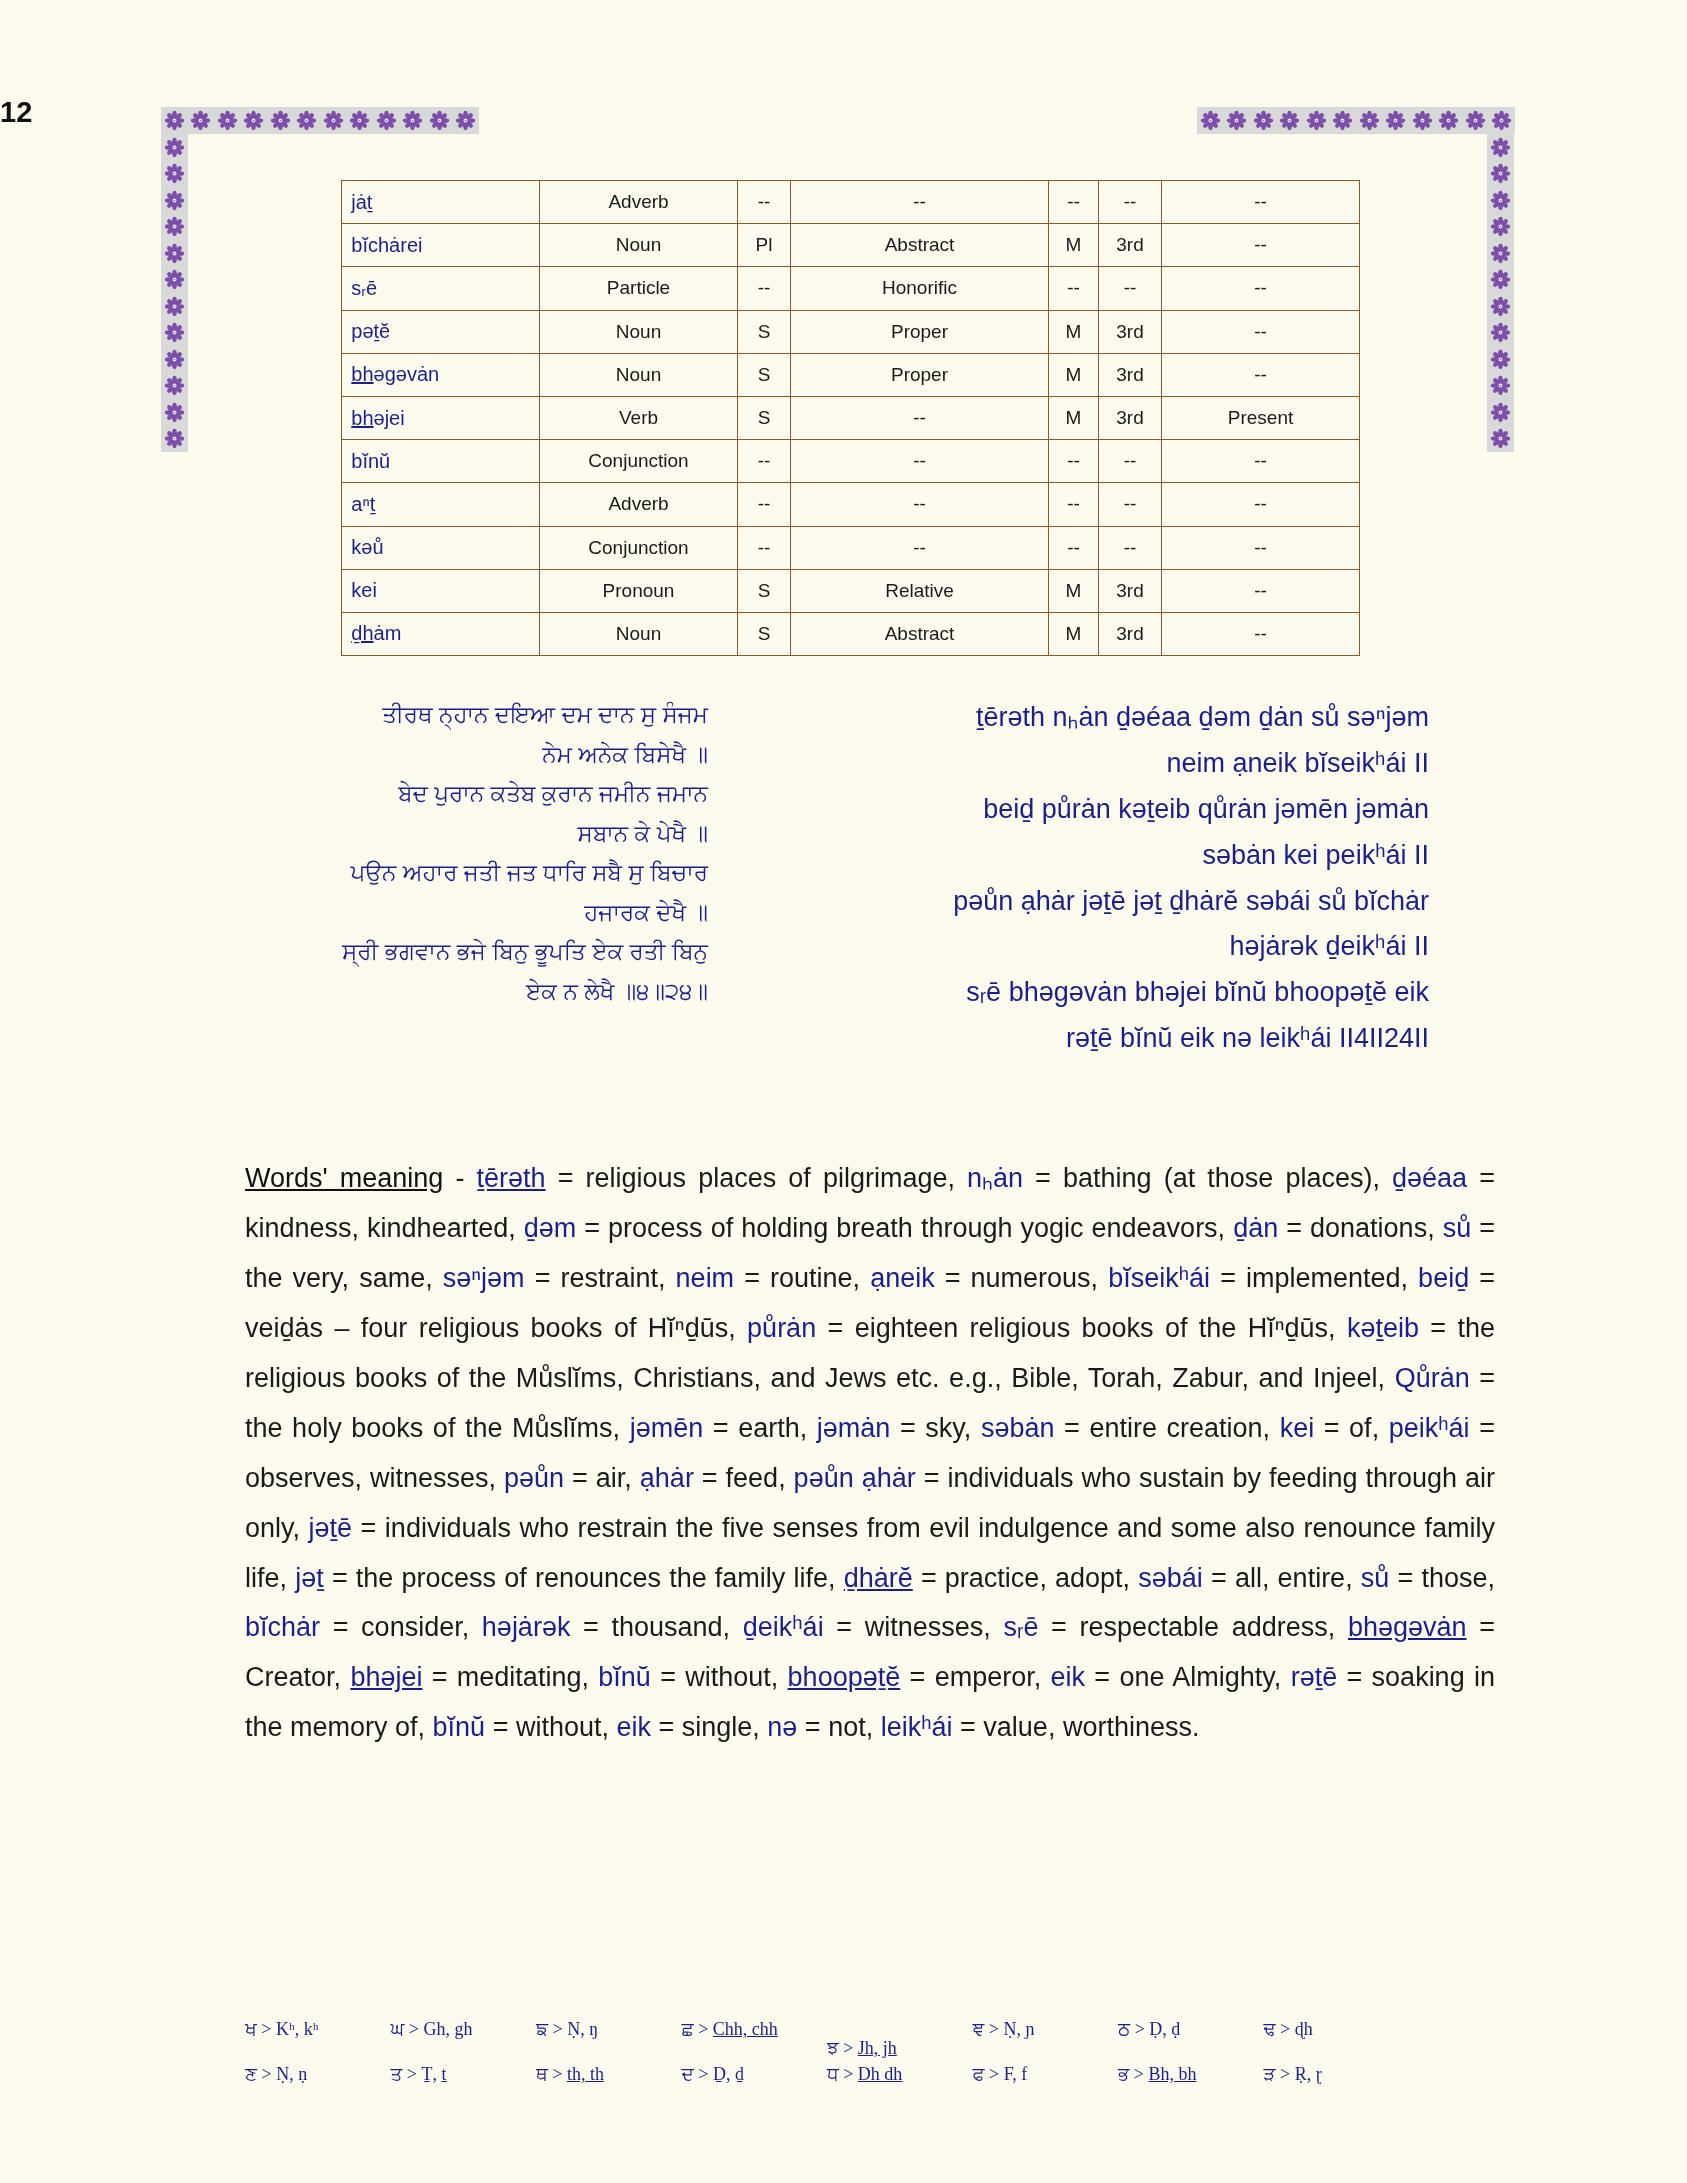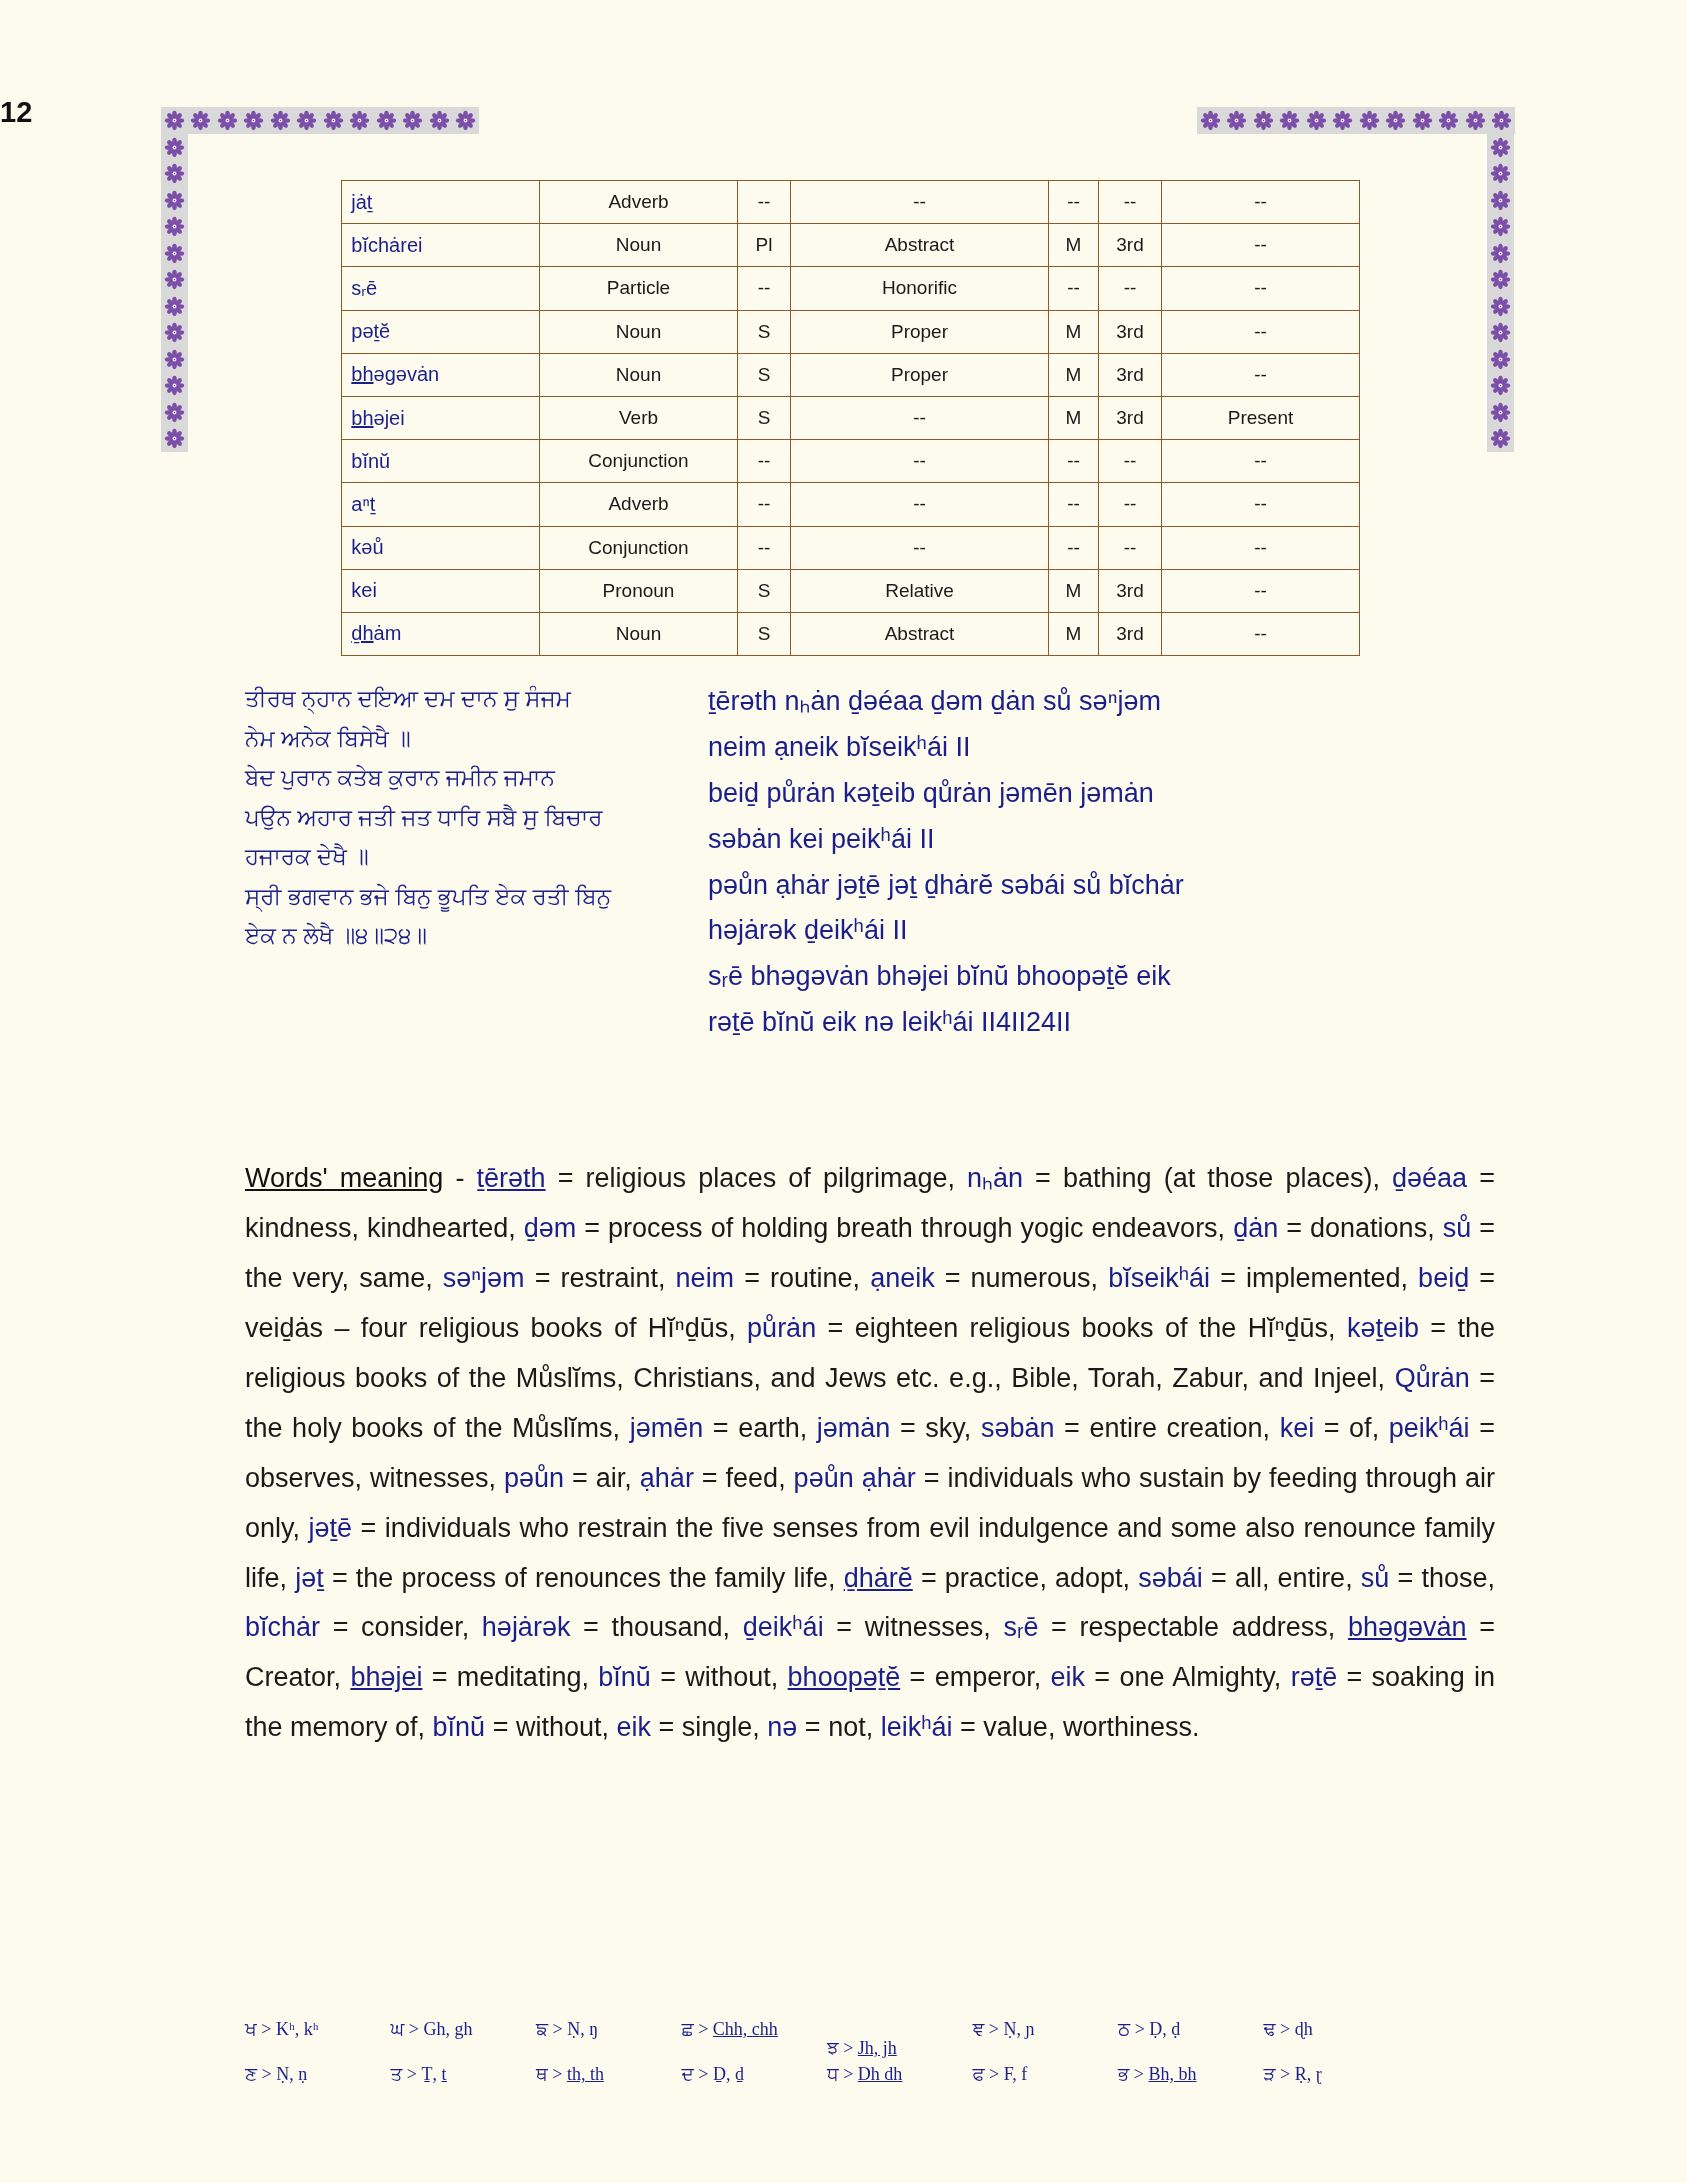--- a/index.html
+++ b/index.html
@@ -91,24 +91,25 @@
   col.c-gen  { width: 50px; }
   col.c-per  { width: 63px; }
   col.c-tense{ width: 198px; }
 
   .u  { text-decoration: underline; }
 
   
   #verse-block {
     position: absolute;
     left: 245px;
-    top: 679px;
+    top: 695px;
     width: 1191px;
     display: flex;
     flex-direction: row;
+    text-align: right;
   }
   #verse-gurmukhi {
     width: 463px;
     color: #1b1f8a;
     font-size: 23px;
     line-height: 1.72;
     font-family: "Liberation Sans", sans-serif;
   }
   #verse-translit {
     width: 721px;
@@ -959,20 +960,21 @@
         </tr>
       </tbody>
   </table>
 </div>
 
 <div id="verse-block">
   <div id="verse-gurmukhi">
       <div class="v-line">ਤੀਰਥ ਨ੍ਹਾਨ ਦਇਆ ਦਮ ਦਾਨ  ਸੁ ਸੰਜਮ</div>
       <div class="v-line">ਨੇਮ ਅਨੇਕ ਬਿਸੇਖੈ ॥</div>
       <div class="v-line">ਬੇਦ ਪੁਰਾਨ ਕਤੇਬ ਕੁਰਾਨ  ਜਮੀਨ ਜਮਾਨ</div>
+      <div class="v-line">ਸਬਾਨ ਕੇ ਪੇਖੈ ॥</div>
       <div class="v-line">ਪਉਨ ਅਹਾਰ ਜਤੀ ਜਤ ਧਾਰਿ ਸਬੈ ਸੁ ਬਿਚਾਰ</div>
       <div class="v-line">ਹਜਾਰਕ ਦੇਖੈ ॥</div>
       <div class="v-line">ਸ੍ਰੀ ਭਗਵਾਨ ਭਜੇ ਬਿਨੁ ਭੂਪਤਿ  ਏਕ ਰਤੀ ਬਿਨੁ</div>
       <div class="v-line">ਏਕ ਨ ਲੇਖੈ ॥੪॥੨੪॥</div>
     </div>
   <div id="verse-translit">
       <div class="v-line">ṯērəth nₕȧn  ḏəéaa ḏəm ḏȧn sů səⁿjəm</div>
       <div class="v-line">neim ạneik bĭseikʰái II</div>
       <div class="v-line">beiḏ  půrȧn kəṯeib  qůrȧn jəmēn  jəmȧn</div>
       <div class="v-line">səbȧn kei  peikʰái II</div>

